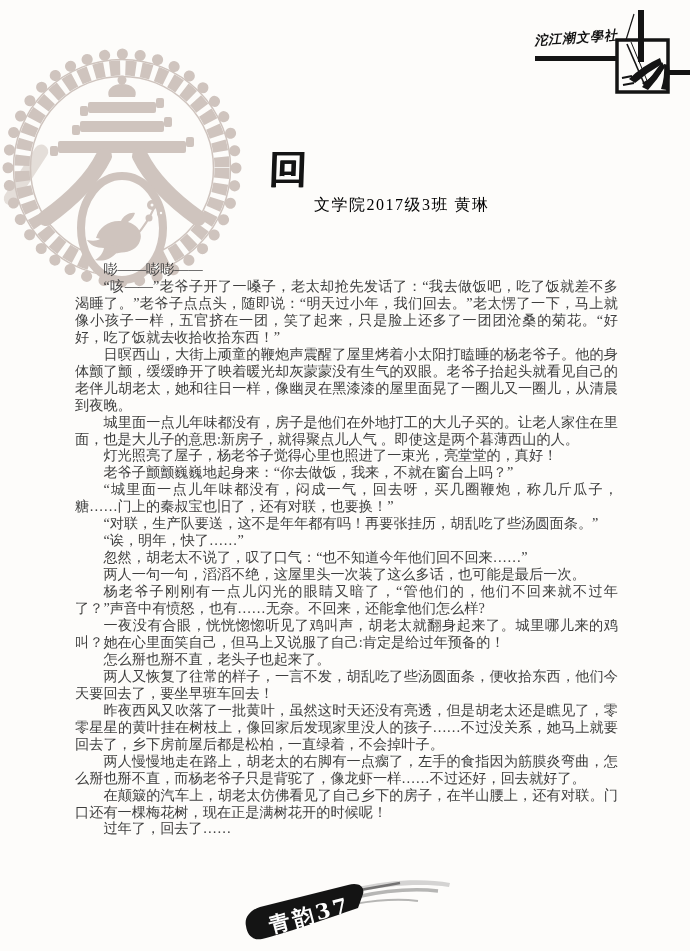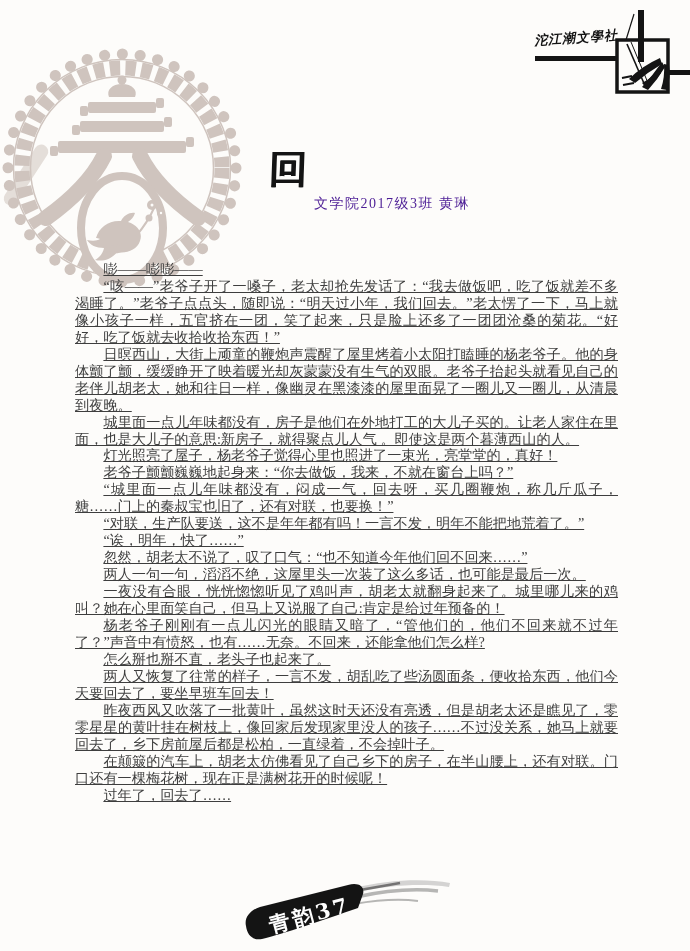--- a/index.html
+++ b/index.html
@@ -33,30 +33,30 @@
   }
   
   .title{
     position:absolute; left:269px; top:144px; z-index:3;
     font-size:38px; font-weight:bold; color:var(--ink);
     text-shadow:0.7px 0 var(--ink);
     transform:skewX(-2deg);
   }
   .byline{
     position:absolute; left:314px; top:195px; z-index:3;
-    font-size:14px; color:#4c1d95; letter-spacing:1.5px; white-space:nowrap;
+    font-size:16px; color:#000000; letter-spacing:1.5px; white-space:nowrap;
   }
   
   .body-text{
     position:absolute; left:75px; top:261px; width:543px; z-index:2;
     color:var(--body-text);
   }
   .body-text p{
     font-size:14.2px; line-height:16.95px; text-align:justify;
-    text-indent:2em; word-break:break-all;text-decoration:underline;
+    text-indent:2em; word-break:break-all;
   }
   
   .footer-banner{position:absolute; left:238px; top:876px; width:232px; height:75px; z-index:2;}
   .banner-label{
     font-family:"DejaVu Serif","Liberation Serif",serif; font-weight:bold;
     font-size:21px; fill:#ffffff; letter-spacing:3px;
   }
 </style>
 </head>
 <body>
@@ -124,29 +124,30 @@
   <div class="byline">文学院2017级3班  黄琳</div>
 
   <main class="body-text">
       <p>嘭——嘭嘭——</p>
       <p>“咳——”老爷子开了一嗓子，老太却抢先发话了：“我去做饭吧，吃了饭就差不多渴睡了。”老爷子点点头，随即说：“明天过小年，我们回去。”老太愣了一下，马上就像小孩子一样，五官挤在一团，笑了起来，只是脸上还多了一团团沧桑的菊花。“好好，吃了饭就去收拾收拾东西！”</p>
       <p>日暝西山，大街上顽童的鞭炮声震醒了屋里烤着小太阳打瞌睡的杨老爷子。他的身体颤了颤，缓缓睁开了映着暖光却灰蒙蒙没有生气的双眼。老爷子抬起头就看见自己的老伴儿胡老太，她和往日一样，像幽灵在黑漆漆的屋里面晃了一圈儿又一圈儿，从清晨到夜晚。</p>
       <p>城里面一点儿年味都没有，房子是他们在外地打工的大儿子买的。让老人家住在里面，也是大儿子的意思:新房子，就得聚点儿人气 。即使这是两个暮薄西山的人。</p>
       <p>灯光照亮了屋子，杨老爷子觉得心里也照进了一束光，亮堂堂的，真好！</p>
       <p>老爷子颤颤巍巍地起身来：“你去做饭，我来，不就在窗台上吗？”</p>
       <p>“城里面一点儿年味都没有，闷成一气，回去呀，买几圈鞭炮，称几斤瓜子，糖……门上的秦叔宝也旧了，还有对联，也要换！”</p>
-      <p>“对联，生产队要送，这不是年年都有吗！一言不发，明年不能把地荒着了。”</p>
+      <p>“对联，生产队要送，这不是年年都有吗！再要张挂历，胡乱吃了些汤圆面条。”</p>
       <p>“诶，明年，快了……”</p>
       <p>忽然，胡老太不说了，叹了口气：“也不知道今年他们回不回来……”</p>
       <p>两人一句一句，滔滔不绝，这屋里头一次装了这么多话，也可能是最后一次。</p>
+      <p>杨老爷子刚刚有一点儿闪光的眼睛又暗了，“管他们的，他们不回来就不过年了？”声音中有愤怒，也有……无奈。不回来，还能拿他们怎么样?</p>
       <p>一夜没有合眼，恍恍惚惚听见了鸡叫声，胡老太就翻身起来了。城里哪儿来的鸡叫？她在心里面笑自己，但马上又说服了自己:肯定是给过年预备的！</p>
-      <p>杨老爷子刚刚有一点儿闪光的眼睛又暗了，“管他们的，他们不回来就不过年了？”声音中有愤怒，也有……无奈。不回来，还能拿他们怎么样?</p>
       <p>怎么掰也掰不直，老头子也起来了。</p>
       <p>两人又恢复了往常的样子，一言不发，胡乱吃了些汤圆面条，便收拾东西，他们今天要回去了，要坐早班车回去！</p>
       <p>昨夜西风又吹落了一批黄叶，虽然这时天还没有亮透，但是胡老太还是瞧见了，零零星星的黄叶挂在树枝上，像回家后发现家里没人的孩子……不过没关系，她马上就要回去了，乡下房前屋后都是松柏，一直绿着，不会掉叶子。</p>
+      <p>两人慢慢地走在路上，胡老太的右脚有一点瘸了，左手的食指因为筋膜炎弯曲，怎么掰也掰不直，而杨老爷子只是背驼了，像龙虾一样……不过还好，回去就好了。</p>
       <p>在颠簸的汽车上，胡老太仿佛看见了自己乡下的房子，在半山腰上，还有对联。门口还有一棵梅花树，现在正是满树花开的时候呢！</p>
       <p>过年了，回去了……</p>
     </main>
 
   <svg class="footer-banner" viewBox="0 0 232 75" aria-hidden="true">
     <path fill="#888" opacity=".35" d="M115 12C150 4 185 2 212 7l-1 4c-27-4-60-2-95 6z"></path>
     <path class="ink-stroke" d="M118 21C155 13 182 13 200 15" stroke-width="3.5" opacity=".3"></path>
     <path class="ink-stroke" d="M116 28C145 23 165 23 180 25" stroke-width="2" opacity=".3"></path>
     <path class="ink-stroke" d="M122 14L162 7" stroke-width="2.5" opacity=".5"></path>
     <path class="ink-fill" d="M8 50C6 42 12 34 22 31L110 9c10-3 17 1 15 9l-5 14C85 44 45 58 24 63 14 65 9 58 8 50z"></path>

